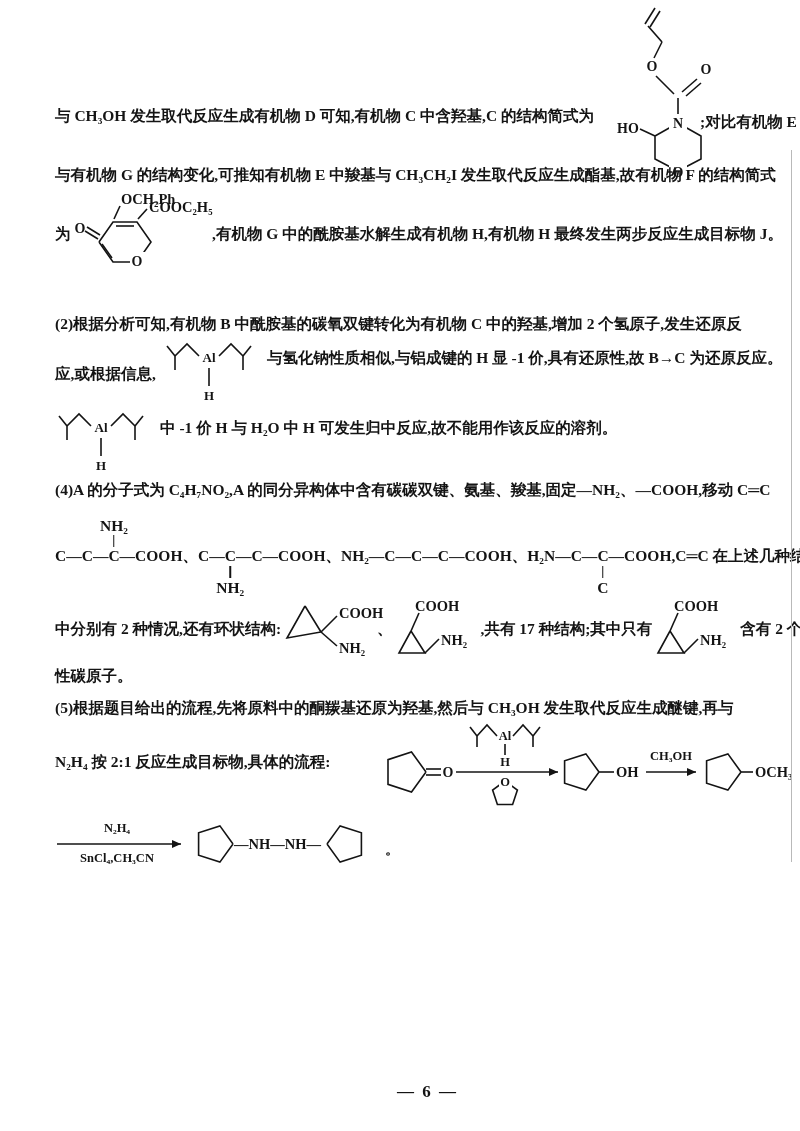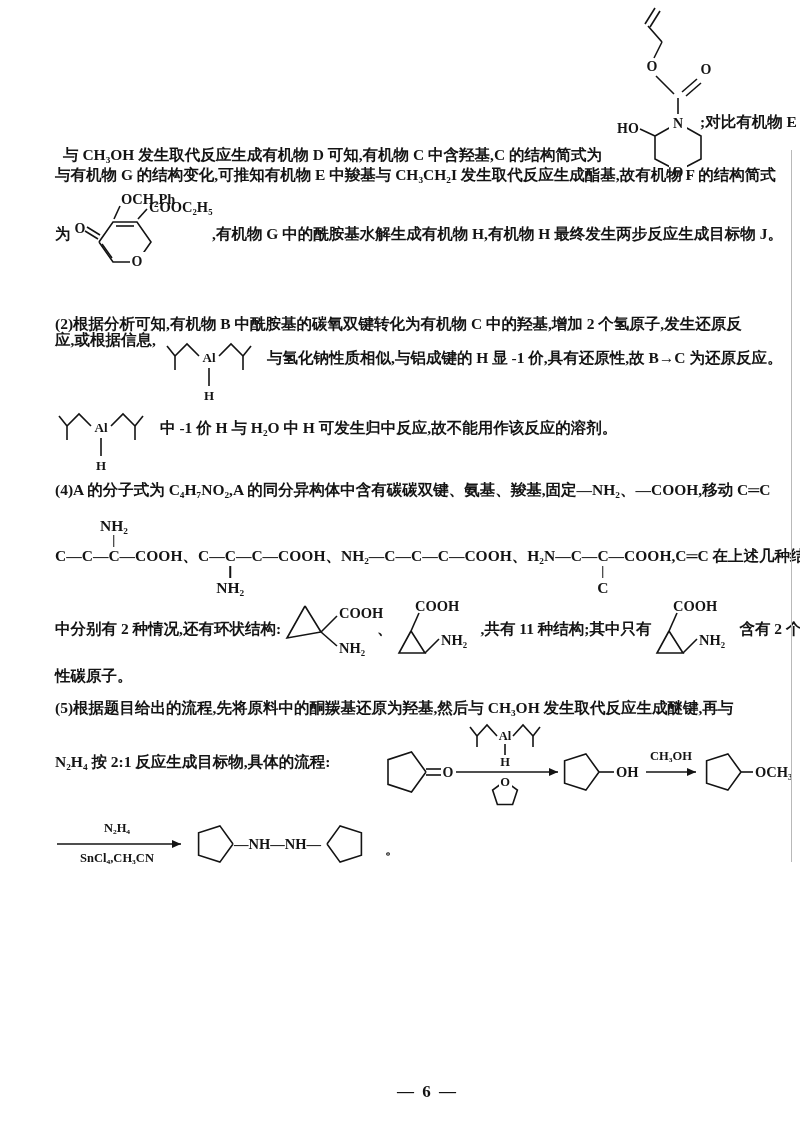--- a/index.html
+++ b/index.html
@@ -27,21 +27,21 @@
   .flexrow{position:absolute;display:flex;align-items:center;white-space:nowrap;}
   .footer{position:absolute;left:0;width:745px;text-align:center;font-size:17px;letter-spacing:2px;}
   .scanline{position:absolute;width:1px;background:#b9b9b9;}
 </style>
 </head>
 <body>
 
 <div class="page">
 <div class="content">
 
-  <div class="t" style="top:106px;left:8px;margin-top:39px;">与 CH₃OH 发生取代反应生成有机物 D 可知,有机物 C 中含羟基,C 的结构简式为</div>
+  <div class="t" style="top:106px;left:0;">与 CH₃OH 发生取代反应生成有机物 D 可知,有机物 C 中含羟基,C 的结构简式为</div>
 
   <svg class="svgabs" style="left:543px;top:2px;" width="175" height="182">
     <line x1="57" y1="6" x2="47" y2="22"></line>
         <line x1="62" y1="9" x2="52" y2="25"></line>
     <line x1="50" y1="24" x2="64" y2="40"></line>
     <line x1="64" y1="40" x2="56" y2="56"></line>
     <text class="atom" x="54" y="69" text-anchor="middle">O</text>
     <line x1="58" y1="74" x2="76" y2="92"></line>
     <line x1="84" y1="90" x2="99" y2="77"></line>
         <line x1="88" y1="94" x2="103" y2="81"></line>
@@ -72,21 +72,21 @@
     <text class="atom" x="5" y="41" text-anchor="middle">O</text>
     <line x1="39" y1="27" x2="45" y2="14"></line>
     <text class="grp" x="46" y="12" text-anchor="start">OCH₂Ph</text>
     <line x1="63" y1="27" x2="72" y2="17"></line>
     <text class="grp" x="74" y="20" text-anchor="start">COOC₂H₅</text>
   </svg>
   <div class="t" style="top:224px;left:157px;">,有机物 G 中的酰胺基水解生成有机物 H,有机物 H 最终发生两步反应生成目标物 J。</div>
 
 
   <div class="t" style="top:314px;left:0;">(2)根据分析可知,有机物 B 中酰胺基的碳氧双键转化为有机物 C 中的羟基,增加 2 个氢原子,发生还原反</div>
-  <div class="t" style="top:330px;left:0;text-align:center;">应,或根据信息,</div>
+  <div class="t" style="top:364px;left:0;text-align:center;">应,或根据信息,</div>
   <svg class="svgabs" style="left:108px;top:330px;" width="100" height="74">
     <polyline points="36,26 24,14 12,26"></polyline>
     <line x1="12" y1="26" x2="4" y2="16"></line>
         <line x1="12" y1="26" x2="12" y2="40"></line>
     <text class="atom-s" x="46" y="32" text-anchor="middle">Al</text>
     <polyline points="56,26 68,14 80,26"></polyline>
     <line x1="80" y1="26" x2="88" y2="16"></line>
         <line x1="80" y1="26" x2="80" y2="40"></line>
     <line x1="46" y1="38" x2="46" y2="56"></line>
     <text class="atom-s" x="46" y="70" text-anchor="middle">H</text>
@@ -122,21 +122,21 @@
       <text class="grp" x="58" y="57" text-anchor="start">NH₂</text>
     </svg>
     <span>、</span>
     <svg width="88" height="64">
       <polyline points="18,34 6,56 32,56 18,34" class="open" fill="none"></polyline>
       <line x1="18" y1="34" x2="26" y2="16"></line>
       <text class="grp" x="22" y="14" text-anchor="start">COOH</text>
       <line x1="32" y1="56" x2="46" y2="42"></line>
       <text class="grp" x="48" y="48" text-anchor="start">NH₂</text>
     </svg>
-    <span>,共有 11 种结构;其中只有</span>
+    <span>,共有 17 种结构;其中只有</span>
     <svg width="88" height="64">
       <polyline points="18,34 6,56 32,56 18,34" class="open" fill="none"></polyline>
       <line x1="18" y1="34" x2="26" y2="16"></line>
       <text class="grp" x="22" y="14" text-anchor="start">COOH</text>
       <line x1="32" y1="56" x2="46" y2="42"></line>
       <text class="grp" x="48" y="48" text-anchor="start">NH₂</text>
     </svg>
     <span>含有 2 个手</span>
   </div>
   <div class="t" style="top:666px;left:0;">性碳原子。</div>

